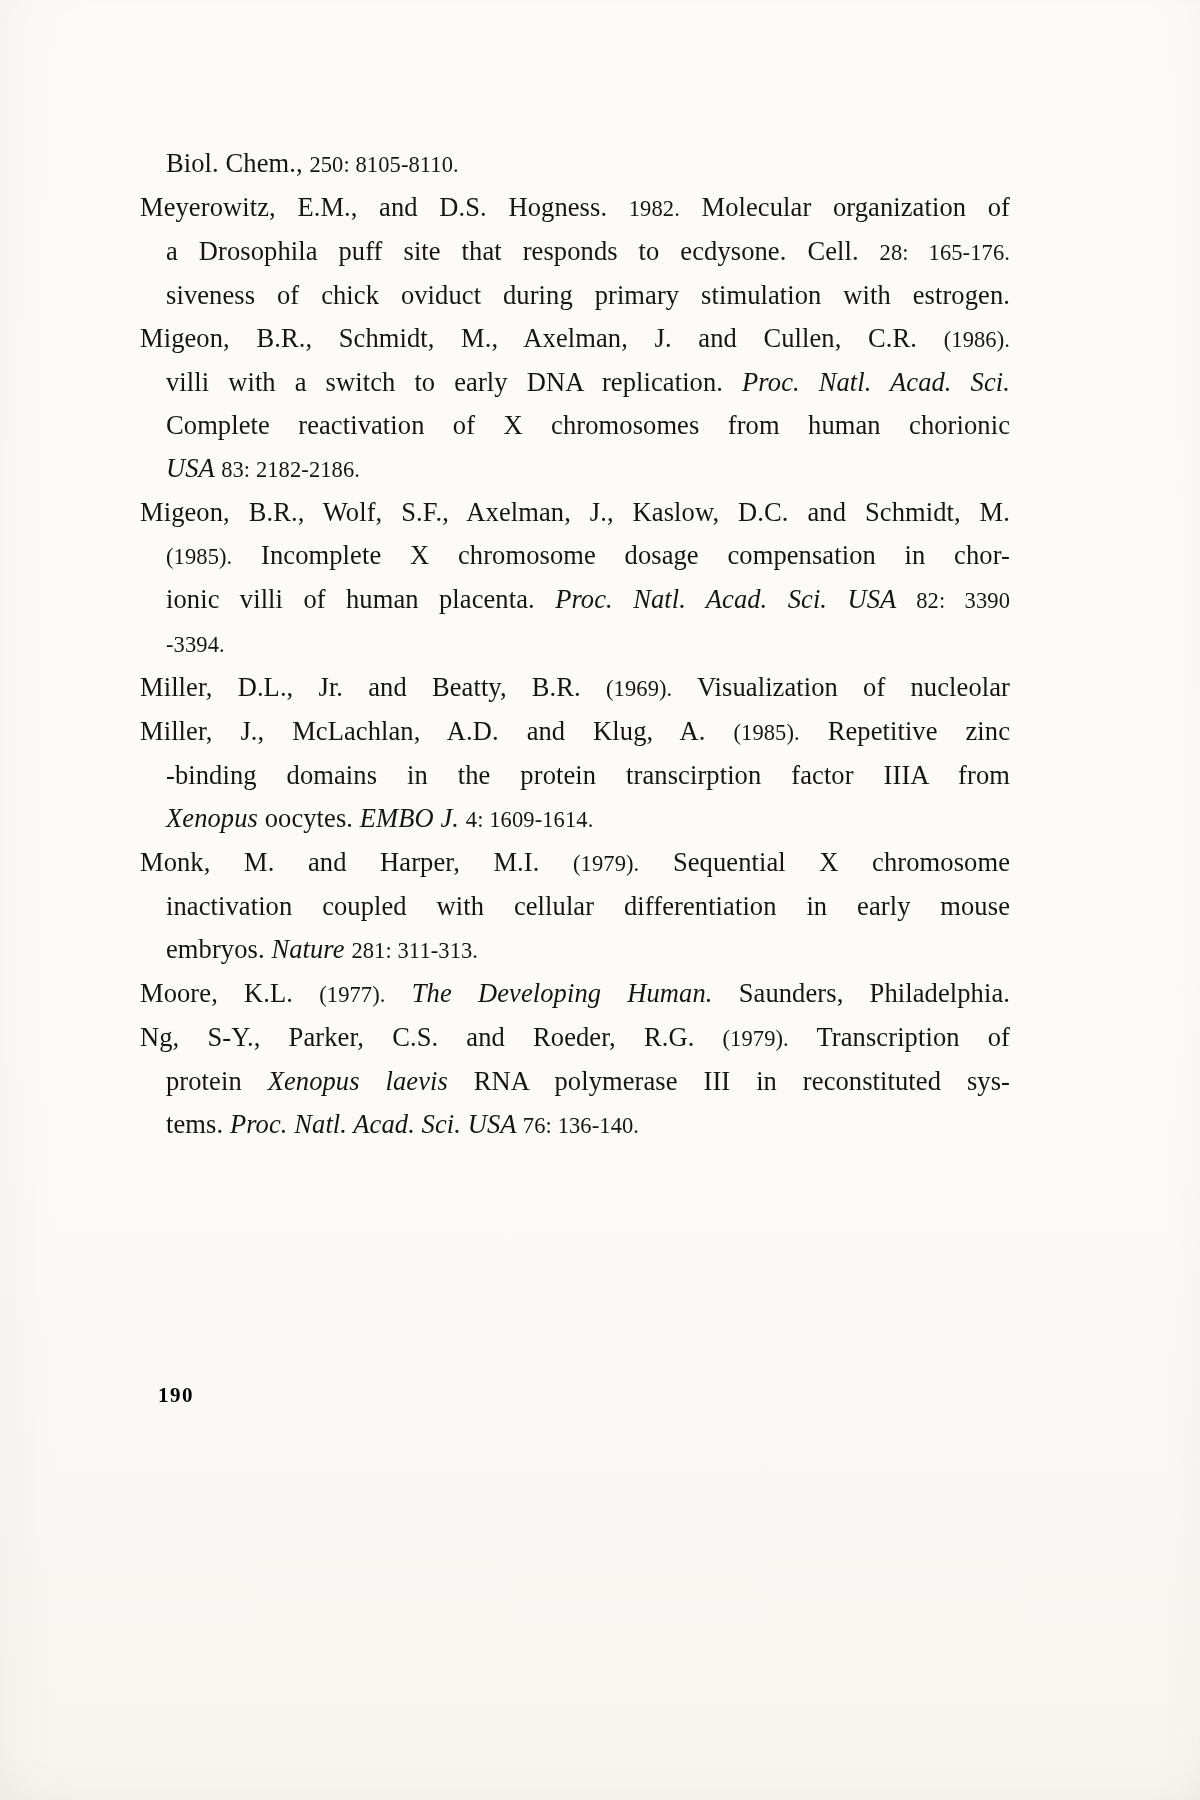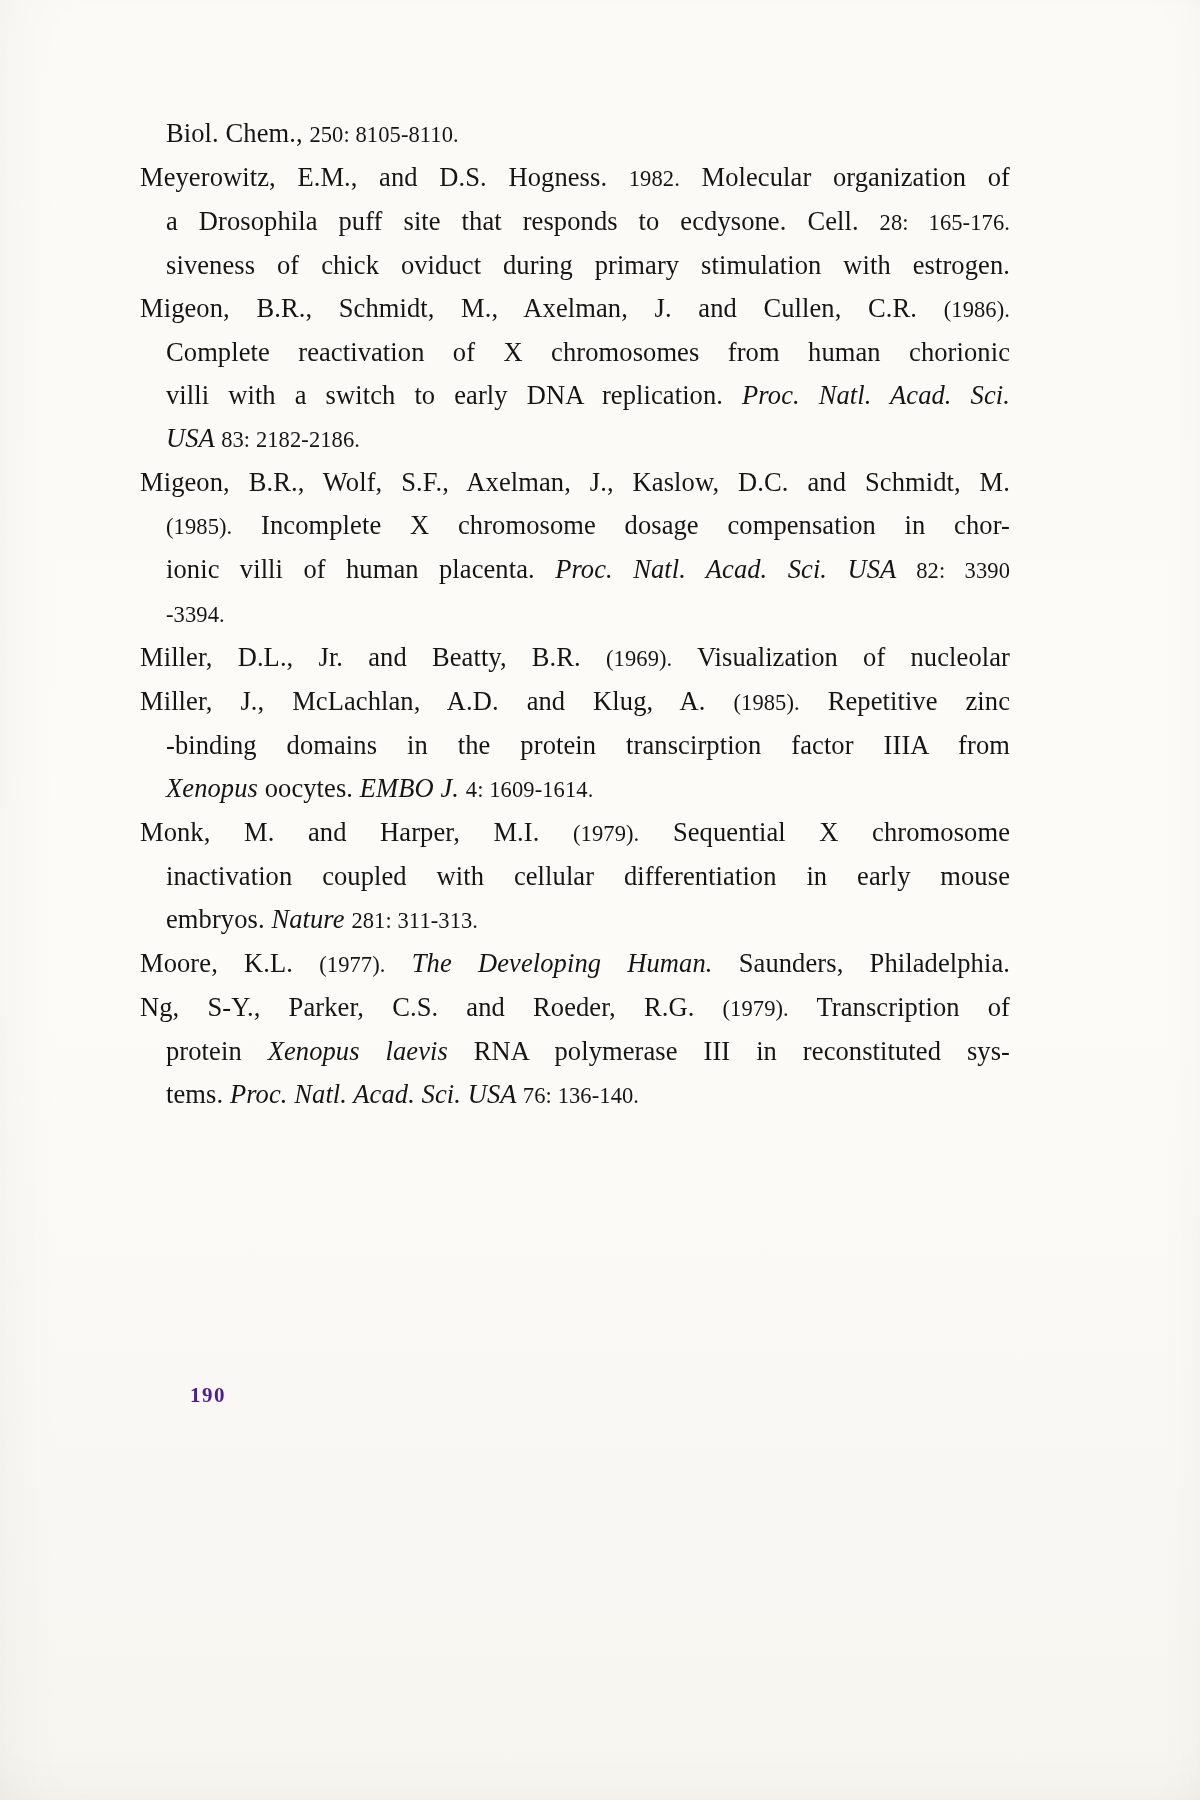--- a/index.html
+++ b/index.html
@@ -13,21 +13,21 @@
     background: linear-gradient(180deg, #fbfaf6 0%, #fcfbf8 55%, #f6f5f0 100%);
     box-shadow: inset 45px 0 90px -65px rgba(0,0,0,0.07),
                 inset -35px 0 70px -55px rgba(0,0,0,0.06),
                 inset 0 -40px 80px -60px rgba(0,0,0,0.06);
     overflow: hidden;
     font-family: "Liberation Serif", "DejaVu Serif", serif;
   }
   .text-block {
     position: absolute;
     left: 140px;
-    top: 112px;
+    top: 142px;
     width: 870px;
     font-size: 26.5px;
     color: #161514;
     letter-spacing: 0.1px;
   }
   .reference {
     margin: 0;
     padding: 0;
   }
   .line {
@@ -48,42 +48,41 @@
   .sm {
     font-size: 22.5px;
   }
   .page-number {
     position: absolute;
     left: 158px;
     top: 1383px;
     font-size: 21px;
     font-weight: 700;
     letter-spacing: 1.5px;
-    color: #4c1d95;
-    margin-left: 32px;
+    color: #000000;
   }
 </style>
 </head>
 <body>
 
 <div class="text-block" id="refs">
     <div class="reference">
       <div class="line indent"><span class="">Biol. Chem., </span><span class="sm">250: 8105-8110.</span></div>
     </div>
     <div class="reference">
       <div class="line justify"><span class="">Meyerowitz, E.M., and D.S. Hogness. </span><span class="sm">1982.</span><span class=""> Molecular organization of</span></div>
       <div class="line indent justify"><span class="">a Drosophila puff site that responds to ecdysone. Cell. </span><span class="sm">28: 165-176.</span></div>
     </div>
     <div class="reference">
       <div class="line indent justify"><span class="">siveness of chick oviduct during primary stimulation with estrogen.</span></div>
     </div>
     <div class="reference">
       <div class="line justify"><span class="">Migeon, B.R., Schmidt, M., Axelman, J. and Cullen, C.R. </span><span class="sm">(1986).</span></div>
+      <div class="line indent justify"><span class="">villi with a switch to early DNA replication. </span><span class="it">Proc. Natl. Acad. Sci.</span></div>
       <div class="line indent justify"><span class="">Complete reactivation of X chromosomes from human chorionic</span></div>
-      <div class="line indent justify"><span class="">villi with a switch to early DNA replication. </span><span class="it">Proc. Natl. Acad. Sci.</span></div>
       <div class="line indent"><span class="it">USA </span><span class="sm">83: 2182-2186.</span></div>
     </div>
     <div class="reference">
       <div class="line justify"><span class="">Migeon, B.R., Wolf, S.F., Axelman, J., Kaslow, D.C. and Schmidt, M.</span></div>
       <div class="line indent justify"><span class="sm">(1985).</span><span class=""> Incomplete X chromosome dosage compensation in chor-</span></div>
       <div class="line indent justify"><span class="">ionic villi of human placenta. </span><span class="it">Proc. Natl. Acad. Sci. USA </span><span class="sm">82: 3390</span></div>
       <div class="line indent"><span class="sm">-3394.</span></div>
     </div>
     <div class="reference">
       <div class="line justify"><span class="">Miller, D.L., Jr. and Beatty, B.R. </span><span class="sm">(1969).</span><span class=""> Visualization of nucleolar</span></div>

